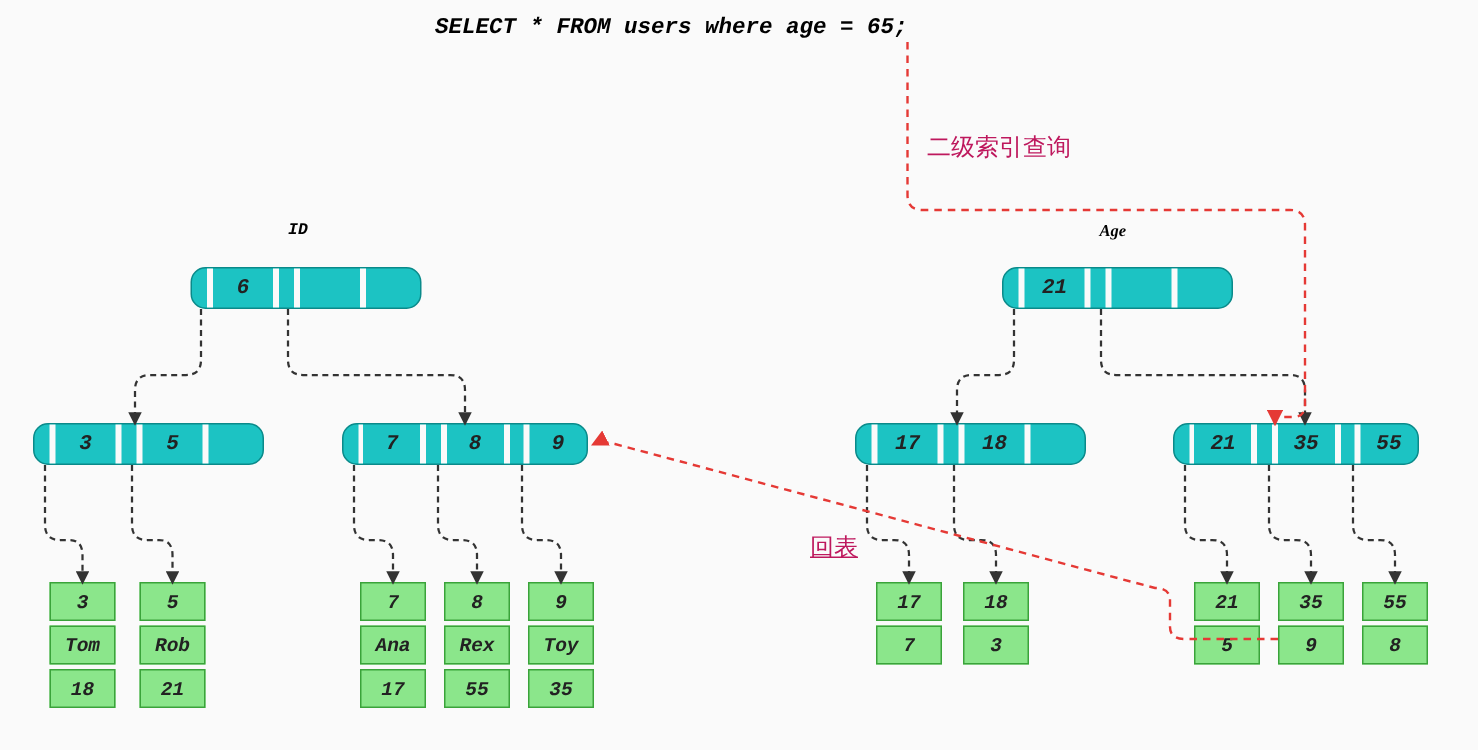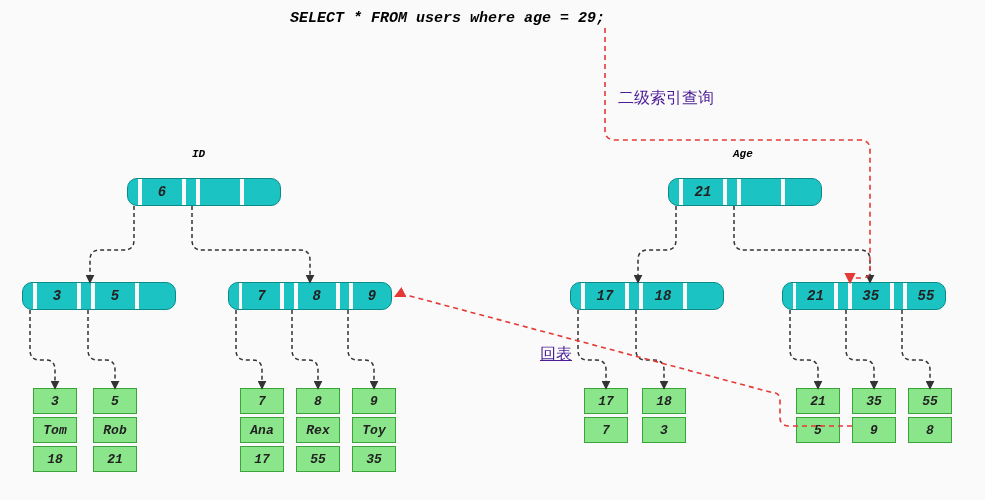--- a/index.html
+++ b/index.html
@@ -19,21 +19,21 @@
     font-size: 15px;
     font-weight: bold;
   }
   .tree-label {
     position: absolute;
     font-size: 11px;
     font-weight: bold;
   }
   .annotation {
     position: absolute;
-    color: #4c1d95;
+    color: #be185d;
     font-size: 16px;
     font-style: normal;
     font-family: sans-serif;
   }
   .node {
     position: absolute;
     background: #1cc3c3;
     border: 1px solid #0a8a8a;
     border-radius: 10px;
     height: 28px;
@@ -84,27 +84,27 @@
     bottom: 4px;
     right: 8px;
     color: #ddd;
     font-size: 11px;
     font-style: normal;
   }
 </style>
 </head>
 <body>
 
-<div class="sql-query">SELECT * FROM users where age = 29;</div>
+<div class="sql-query">SELECT * FROM users where age = 65;</div>
 
 <div class="annotation" style="top:88px; left:618px;">二级索引查询</div>
-<div class="annotation" style="top:344px; left:540px;text-decoration:underline;">回表</div>
+<div class="annotation" style="top:355px; left:540px;text-decoration:underline;">回表</div>
 
 <div class="tree-label" style="top:148px; left:192px;">ID</div>
-<div class="tree-label" style="top:148px; left:733px;">Age</div>
+<div class="tree-label" style="top:148px; left:733px;font-family:Liberation Serif, serif;">Age</div>
 
 <div class="node" style="top:178px; left:127px; width:154px;">
   <div class="cell narrow"></div>
     <div class="sep"></div>
   <div class="cell key">6</div>
     <div class="sep"></div>
   <div class="cell narrow"></div>
     <div class="sep"></div>
   <div class="cell key"></div>
     <div class="sep"></div>

